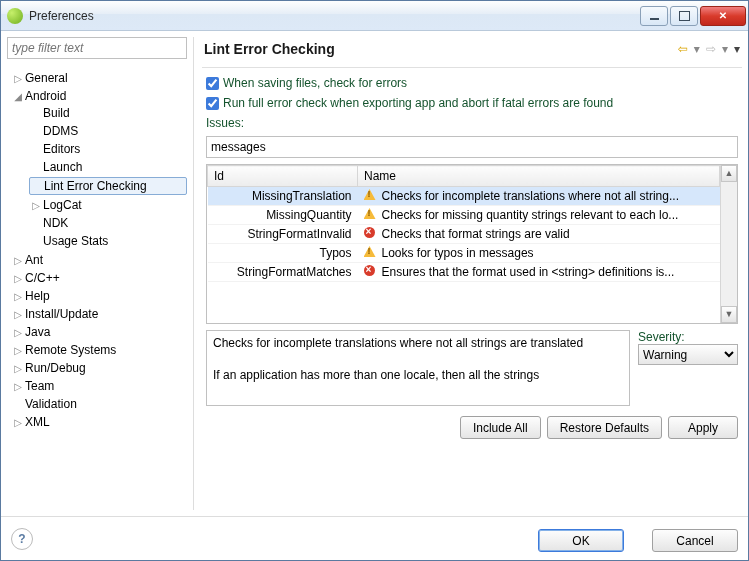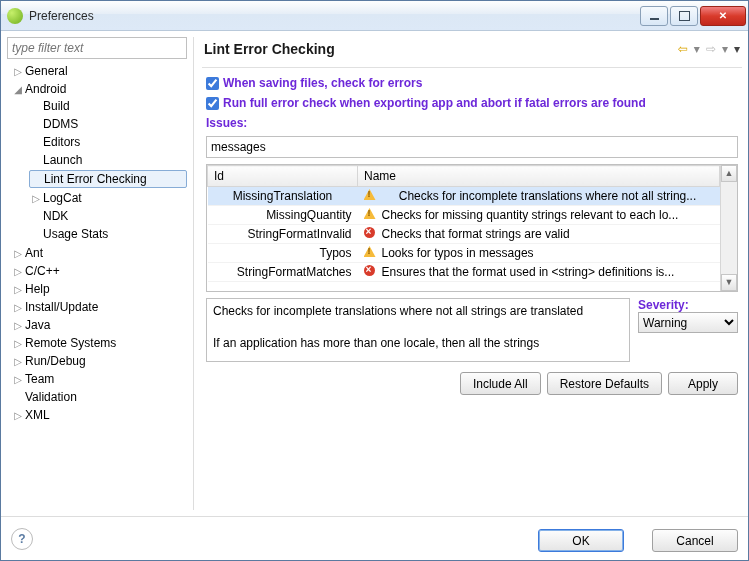--- a/index.html
+++ b/index.html
@@ -8,56 +8,56 @@
 .titlebar { height: 30px; background: linear-gradient(#fdfefe,#e6eef7 45%,#dce8f5 46%,#dde9f7); display: flex; align-items: center; padding: 0 2px 0 6px; border-bottom: 1px solid #b9c9da; }
 .titlebar .appicon { width: 16px; height: 16px; border-radius: 50%; background: radial-gradient(circle at 30% 30%, #c6f06b, #6fae1d); margin-right: 6px; }
 .titlebar .title { flex: 1; color: #2b2b2b; }
 .winbtns { display: flex; gap: 2px; }
 .winbtn { width: 28px; height: 20px; border: 1px solid #8aa0b8; border-radius: 3px; display: flex; align-items: center; justify-content: center; background: linear-gradient(#f5f9fd,#d9e7f6); font-size: 10px; color: #3a4a5a; cursor: default; }
 .winbtn.close { width: 46px; background: linear-gradient(#f08080,#d93b2b,#c1281c); color: #fff; border-color: #9c2418; }
 .winbtn.close:after { content:"✕"; font-weight:bold; }
 .winbtn.min:after { content:""; width:9px; height:2px; background:#3a4a5a; display:block; margin-top:6px; }
 .winbtn.max:after { content:""; width:9px; height:8px; border:1px solid #3a4a5a; display:block; }
 .body { flex: 1; display: flex; padding: 6px; gap: 6px; background: #fff; }
-.sidepane { width: 180px; display: flex; flex-direction: column; gap: 1px; }
+.sidepane { width: 180px; display: flex; flex-direction: column; gap: 8px; }
 .filter { width: 100%; height: 22px; border: 1px solid #c0c0c0; padding: 2px 4px; font-style: italic; color: #888; }
 .tree { flex: 1; border: none; overflow: auto; padding: 2px 0; }
 .tree ul { list-style: none; }
 .tree li { padding: 1px 0 1px 4px; white-space: nowrap; cursor: default; }
 .tree li .row { display: flex; align-items: center; gap: 2px; padding: 1px 2px; }
 .tree li .row.sel { border: 1px solid #87acd6; background: #eaf2fb; border-radius: 2px; }
 .tw { width: 10px; display: inline-block; color: #8a8a8a; font-size: 10px; text-align: center; }
 .tree ul ul { padding-left: 14px; }
 .mainpane { flex: 1; display: flex; flex-direction: column; border-left: 1px solid #ddd; padding-left: 8px; }
 .head { display: flex; align-items: center; padding: 4px 2px 10px; border-bottom: 1px solid #e0e0e0; }
 .head h1 { font-size: 14px; font-weight: 600; flex: 1; color: #1a1a1a; }
 .navicons { display:flex; gap:6px; align-items:center; }
 .navicons span { font-size:12px; }
 .content { flex: 1; padding: 8px 4px 4px; display:flex; flex-direction:column; gap:6px; }
 .chk { display:flex; align-items:center; gap:4px; }
 .chk input { accent-color:#3c7adb; }
-.label { color:#6d28d9;font-weight:bold; }
+.label { color:#14532d; }
 .searchbox { width:100%; height:22px; border:1px solid #c0c0c0; padding:2px 4px; }
-.tablewrap { border:1px solid #c0c0c0; height:128px; display:flex; }
+.tablewrap { border:1px solid #c0c0c0; height:160px; display:flex; }
 .table { flex:1; overflow:hidden; }
 .table table { width:100%; border-collapse:collapse; }
 .table th { background:linear-gradient(#fdfdfd,#ececec); border:1px solid #d6d6d6; text-align:left; padding:3px 6px; font-weight:400; }
 .table td { padding:2px 6px; border-bottom:1px solid #f2f2f2; white-space:nowrap; overflow:hidden; text-overflow:ellipsis; max-width:0; }
-.table tr.selected td { background:#d6e7fb;text-align:center; }
+.table tr.selected td { background:#d6e7fb; }
 .idcell { text-align:right; padding-right:10px; width:150px; }
 .iconcell { width:16px; text-align:center; }
 .warn { display:inline-block; width:12px; height:11px; background:#f6bb3a; clip-path:polygon(50% 0,100% 100%,0 100%); position:relative; }
 .warn:after { content:"!"; position:absolute; left:4px; top:0; font-size:9px; color:#8a5a00; font-weight:bold; }
 .err { display:inline-block; width:11px; height:11px; border-radius:50%; background:#d83b2b; position:relative; }
 .err:after { content:"×"; color:#fff; font-size:10px; position:absolute; left:2px; top:-1px; font-weight:bold; }
 .vscroll { width:17px; background:#f0f0f0; border-left:1px solid #d6d6d6; display:flex; flex-direction:column; }
 .vscroll .arrow { height:17px; background:linear-gradient(#fefefe,#e4e4e4); border:1px solid #c6c6c6; text-align:center; font-size:9px; line-height:15px; color:#666; }
 .vscroll .track { flex:1; }
 .detailrow { display:flex; gap:8px; }
-.details { flex:1; border:1px solid #c0c0c0; height:64px; padding:4px 6px; overflow:auto; line-height:1.35; }
+.details { flex:1; border:1px solid #c0c0c0; height:76px; padding:4px 6px; overflow:auto; line-height:1.35; }
 .sevbox { width:100px; }
 .sevbox select { width:100%; height:21px; border:1px solid #b0b0b0; background:linear-gradient(#fefefe,#e7e7e7); }
 .btnrow { display:flex; justify-content:flex-end; gap:6px; padding-top:4px; }
 .btn { height:23px; min-width:70px; padding:0 12px; border:1px solid #a0a0a0; background:linear-gradient(#fdfdfd,#e5e5e5); border-radius:3px; cursor:default; }
 .btn.default { border:1px solid #3c7adb; box-shadow:0 0 0 1px #84b1e8 inset; }
 .footer { border-top:1px solid #ddd; padding:8px 10px; display:flex; align-items:center; background:#fff; }
 .helpicon { width:22px; height:22px; border:1px solid #bbb; border-radius:50%; display:flex; align-items:center; justify-content:center; color:#5b7ca3; font-weight:bold; }
 .footer .btnrow { margin-left:auto;gap:28px; }
 </style>
 </head>

